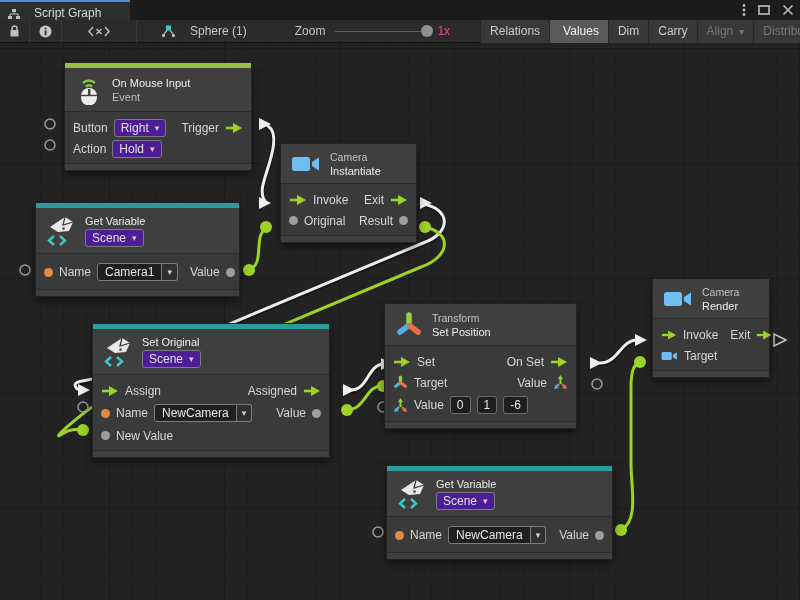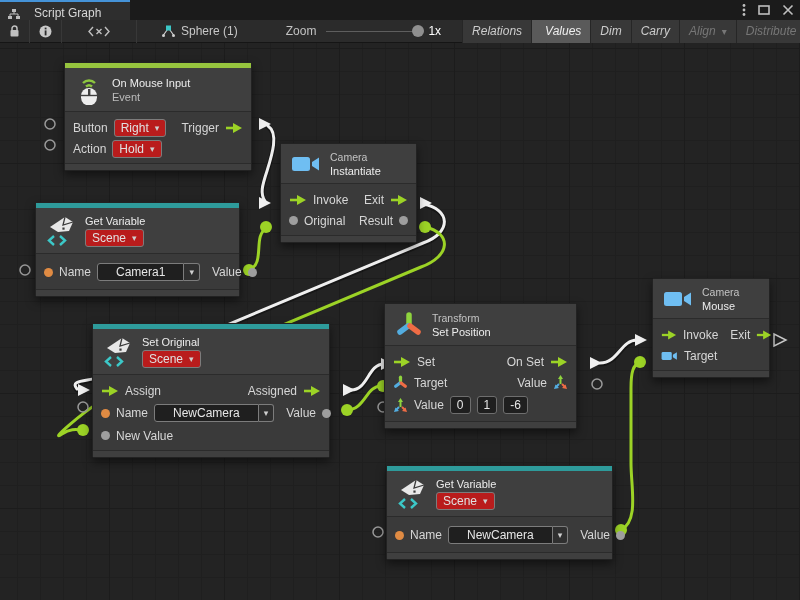--- a/index.html
+++ b/index.html
@@ -13,29 +13,29 @@
   .tabbar { height:20px; background:#1B1B1B; display:flex; align-items:stretch; position:relative; }
   .tab { display:flex; align-items:flex-end; gap:14px; background:#2E2E2E; border-top:2px solid #4593D8;
     padding:0 6px 0 8px; color:#D8D8D8; font-size:12px; min-width:130px; }
   .wincontrols { position:absolute; right:6px; top:0; height:20px; display:flex; align-items:center; gap:12px; }
   .wincontrols svg { display:block; }
   
   .toolbar { height:23px; background:#2B2B2B; border-bottom:1px solid #151515; display:flex;
     align-items:center; color:#C8C8C8; font-size:12px; position:relative; }
   .tool-ic { height:23px; display:flex; align-items:center; justify-content:center; padding:0 9px; cursor:pointer; }
   .tsep { width:1px; height:23px; background:#383838; }
-  .crumb { display:flex; align-items:center; gap:5px; padding:0 10px; margin-left:14px; }
+  .crumb { display:flex; align-items:center; gap:14px; padding:0 10px; margin-left:14px; }
   .zoomlabel { margin-left:38px; color:#C2C2C2; }
   .slider { position:relative; width:96px; height:23px; margin:0 6px 0 10px; }
   .slider .track { position:absolute; left:0; right:0; top:11px; height:1px; background:#5E5E5E; }
   .slider .knob { position:absolute; right:-2px; top:5px; width:12px; height:12px; border-radius:50%; background:#8F8F8F; }
-  .zlevel { margin-right:13px; color:#ffffff; }
+  .zlevel { margin-right:22px; color:#ec4899; }
   .btngroup { display:flex; align-items:stretch; height:23px; margin-left:8px; flex:1; overflow:hidden; }
   .tbtn { display:flex; align-items:center; padding:0 9px; background:#383838; border-left:1px solid #262626;
-    color:#CDCDCD; white-space:nowrap; cursor:pointer; font-size:12px;font-style:italic; }
+    color:#CDCDCD; white-space:nowrap; cursor:pointer; font-size:12px; }
   .tbtn.active { background:#5A5A5A; color:#EFEFEF;padding-left:13px; }
   .tbtn.disabled { color:#767676; cursor:default; }
   .tbtn.caret::after { content:"▾"; font-size:10px; margin-left:6px; }
   
   .canvas { position:relative; width:800px; height:557px; background:#232323;
     background-image:
       linear-gradient(#1c1c1c 1px, transparent 1px), linear-gradient(90deg,#1c1c1c 1px, transparent 1px),
       linear-gradient(#1f1f1f 1px, transparent 1px), linear-gradient(90deg,#1f1f1f 1px, transparent 1px);
     background-size:115px 115px,115px 115px,23px 23px,23px 23px;
     background-position:-6px 5px,-6px 5px,-6px 5px,-6px 5px; }
@@ -53,25 +53,25 @@
   .ntitle { font-size:11px; color:#EDEDED; }
   .nsub { font-size:11px; color:#BDBDBD; }
   .nbody { padding:5px 8px 4px 8px; }
   .nfoot { height:7px; background:#3F3F3F; border-top:1px solid #2B2B2B; }
   .prow { display:flex; align-items:center; height:21px; gap:6px; }
   .prow .grow { flex:1; }
   .plabel { color:#D6D6D6; }
   .dot { width:9px; height:9px; border-radius:50%; flex:none; }
   .dot.gray { background:#9E9E9E; }
   .dot.orange { background:var(--orange-port); }
-  .dd { display:inline-flex; align-items:center; background:#b91c1c; border:1px solid #7C7C7C;
+  .dd { display:inline-flex; align-items:center; background:#4c1d95; border:1px solid #7C7C7C;
     border-radius:3px; padding:1px 6px; color:#E0E0E0; cursor:pointer; }
   .dd::after { content:"▾"; font-size:9px; margin-left:6px; color:#CFCFCF; }
   .fieldwrap { display:inline-flex; align-items:stretch; cursor:pointer; }
-  .field { background:#1F1F1F; border:1px solid #7C7C7C; border-radius:3px 0 0 3px; padding:1px 18px; color:#E6E6E6; }
+  .field { background:#1F1F1F; border:1px solid #7C7C7C; border-radius:3px 0 0 3px; padding:1px 7px; color:#E6E6E6; }
   .fbtn { display:flex; align-items:center; background:#2F2F2F; border:1px solid #7C7C7C; border-left:none;
     border-radius:0 3px 3px 0; padding:0 5px; }
   .fbtn::after { content:"▾"; font-size:9px; color:#CFCFCF; }
   .num { background:#1F1F1F; border:1px solid #6E6E6E; border-radius:3px; padding:1px 6px;
     color:#E6E6E6; min-width:20px; text-align:center; cursor:text; }
   .flowarrow { flex:none; display:block; }
   .mini { flex:none; display:block; }
 </style>
 </head>
 <body>
@@ -424,21 +424,21 @@
   </div>
 
   <div class="node" style="left:652px; top:235px; width:118px;">
     <div class="nhead">
       <svg class="mini" width="30" height="20" viewBox="0 0 30 20">
         <rect x="1" y="3" width="18" height="14" rx="2.5" fill="var(--camera-blue)"></rect>
         <path d="M21 8 L28 3.5 V16.5 L21 12 Z" fill="var(--camera-blue)"></path>
       </svg>
       <div class="ntitles">
         <span class="ngroup">Camera</span>
-        <span class="ntitle">Mouse</span>
+        <span class="ntitle">Render</span>
       </div>
     </div>
     <div class="nbody">
       <div class="prow">
         <svg class="flowarrow" width="16" height="10" viewBox="0 0 18 10">
           <path d="M1 5 H9" stroke="var(--accent-green)" stroke-width="2.6"></path>
             <polygon points="8,0 17,5 8,10" fill="var(--accent-green)"></polygon>
         </svg>
         <span class="plabel">Invoke</span>
         <span class="grow"></span>

